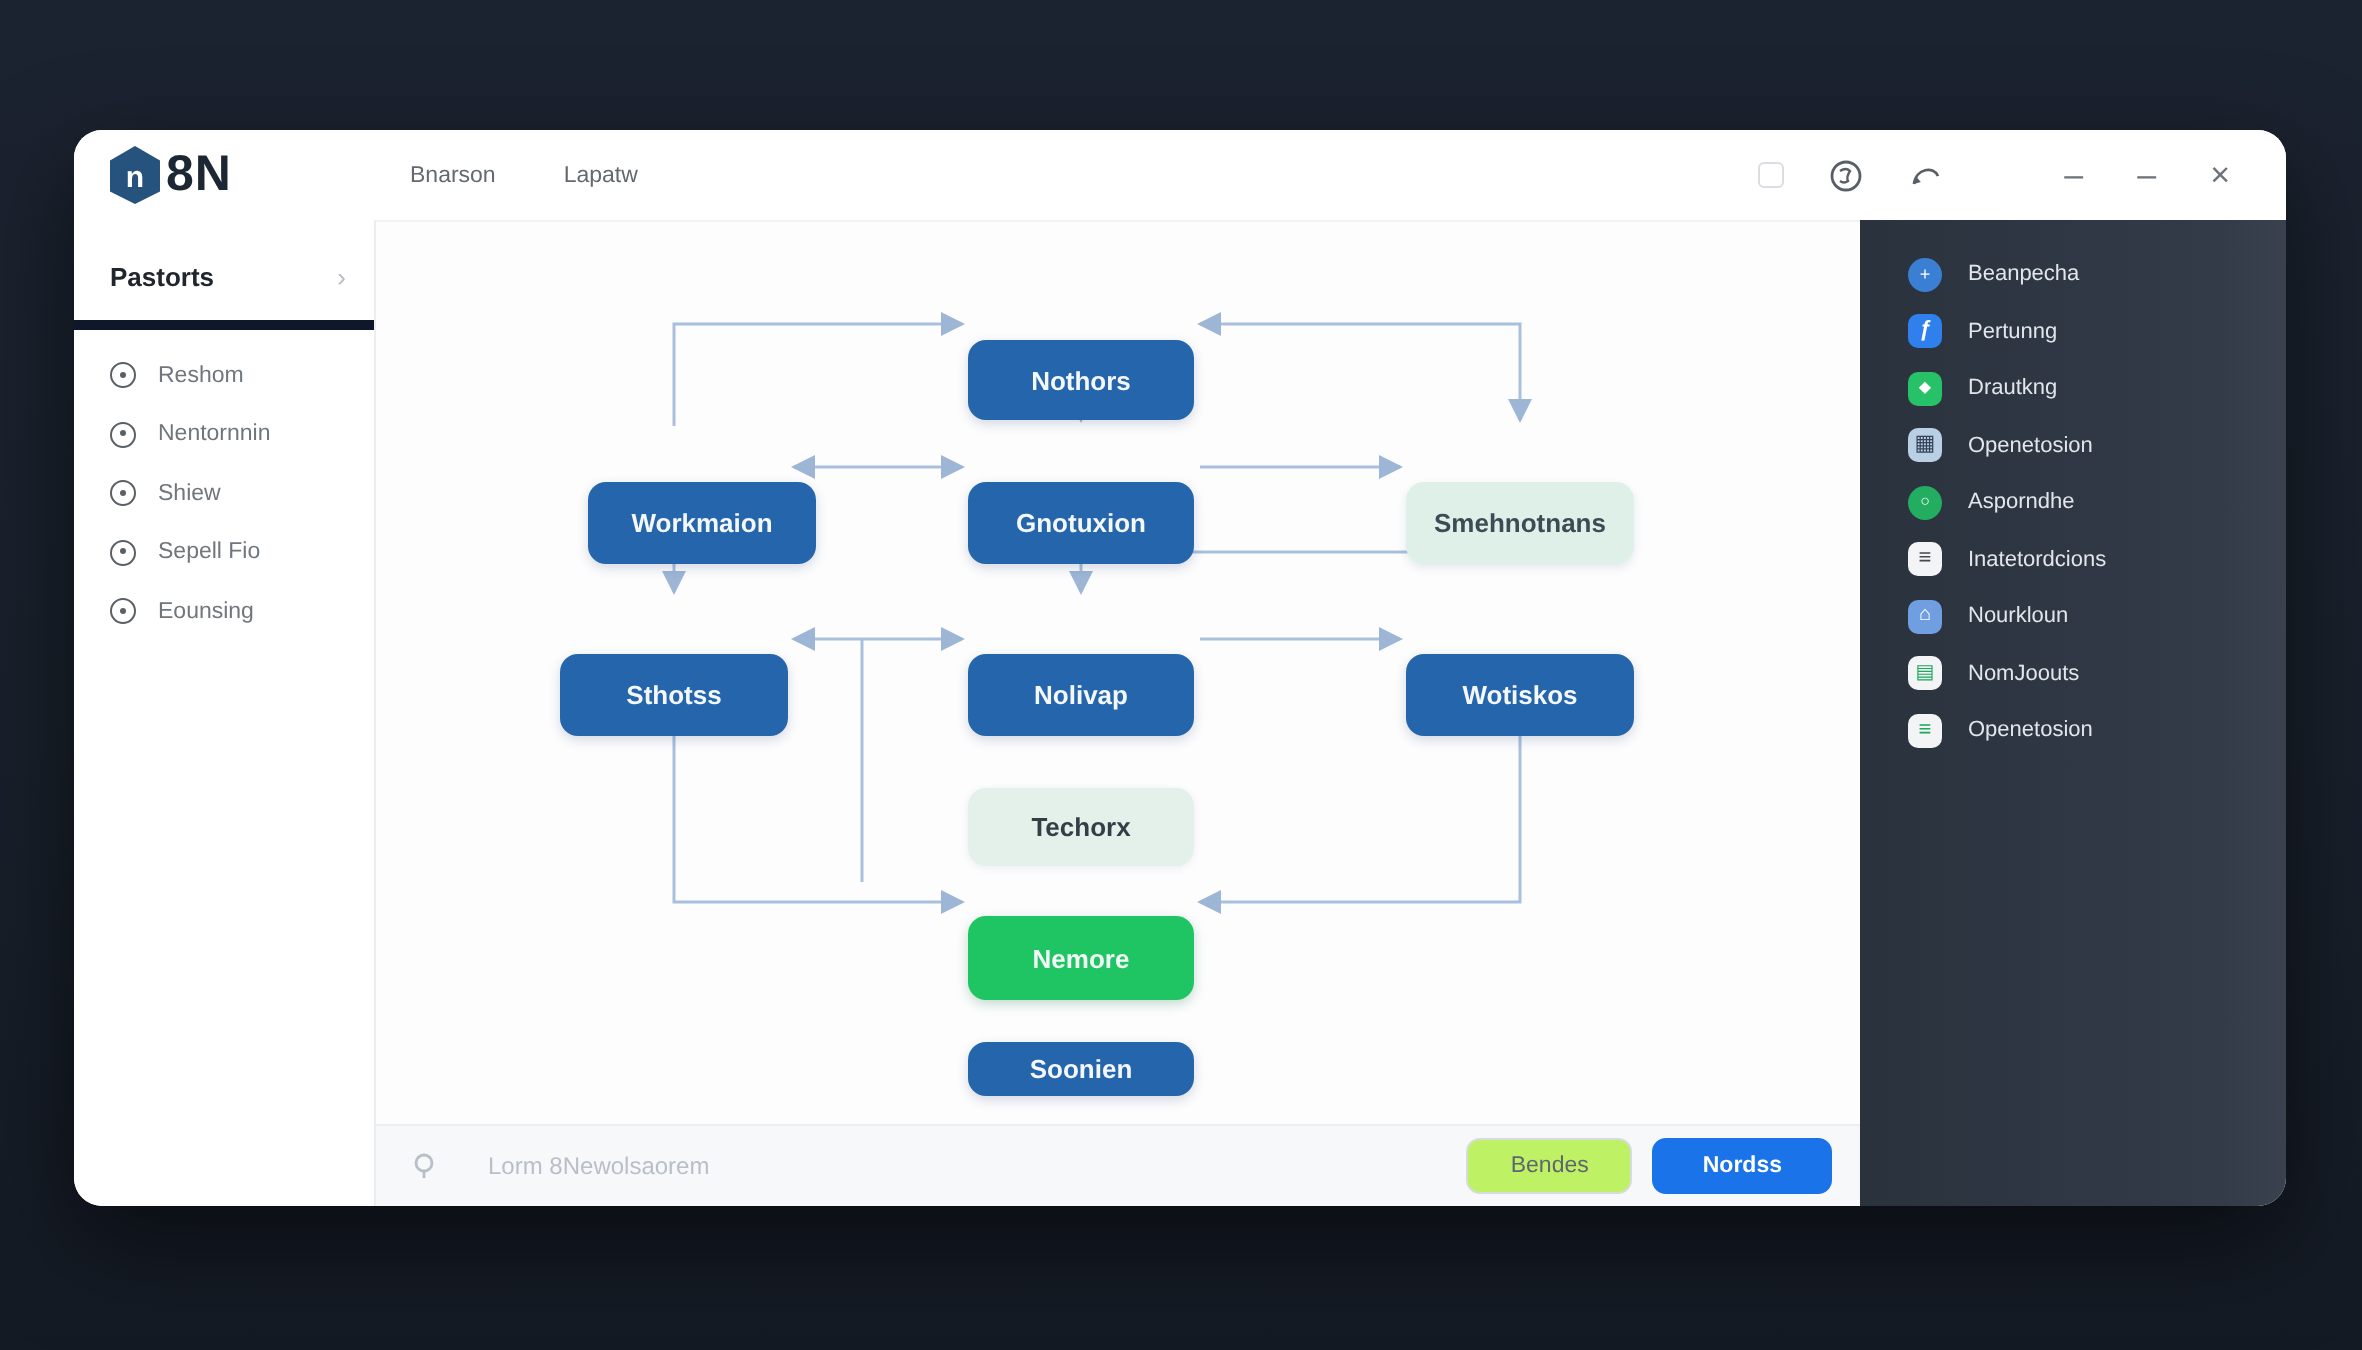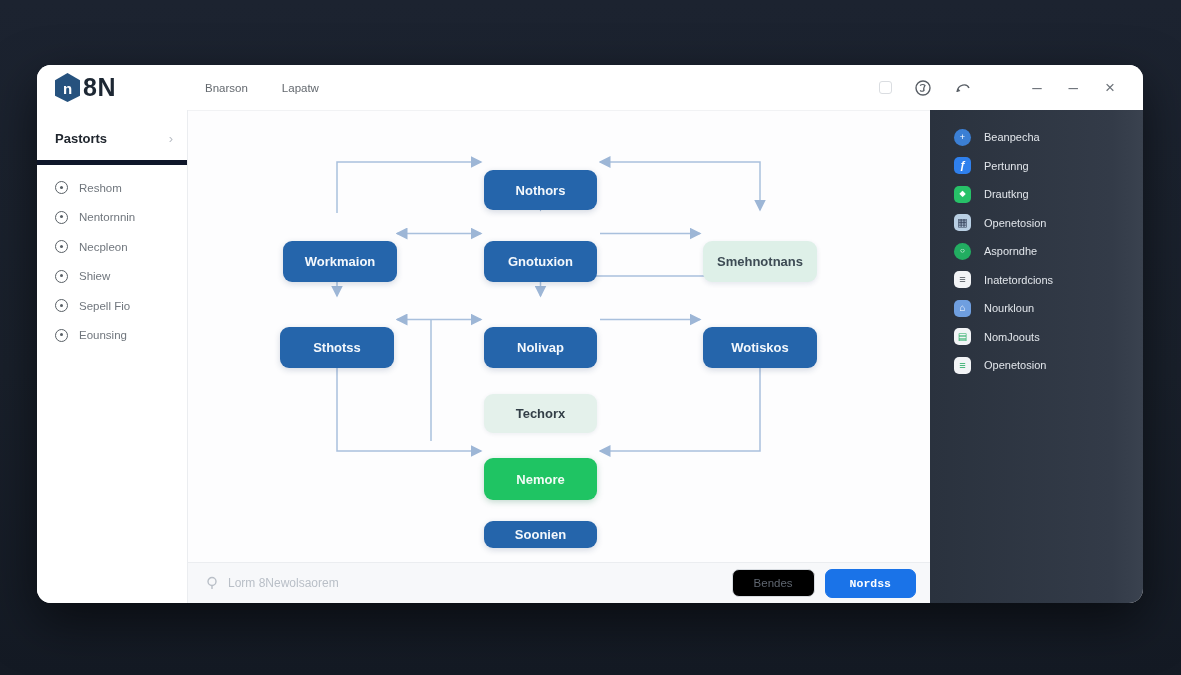--- a/index.html
+++ b/index.html
@@ -60,30 +60,30 @@
   .node.blue { background:#2565ab; color:#f4f8fc; }
   .node.mint { background:#def0e8; color:#3d4b54; box-shadow:0 2px 5px rgba(24,52,94,.10); }
   .node.mintlight { background:#e4f1eb; color:#333f47; box-shadow:0 1px 4px rgba(24,52,94,.08); }
   .node.green { background:#1fc463; color:#f2fbf6; box-shadow:0 2px 6px rgba(18,112,62,.25); }
   
   .footerbar {
     position:absolute; left:151px; bottom:0; width:742px; height:41px;
     background:#f7f8fa; border-top:1px solid #ebedf0;
     display:flex; align-items:center; padding:0 14px 0 18px; gap:10px;
   }
-  .search-wrap { display:flex; align-items:center; gap:8px; flex:1; }
+  .search-wrap { display:flex; align-items:center; gap:24px; flex:1; }
   .search-input { border:none; outline:none; background:transparent; font-size:12px; color:#565c63; width:300px; font-family:inherit; }
   .search-input::placeholder { color:#b9bfc7; }
   .btn-secondary {
-    background:#000000; border:1px solid #d7dbe0; border-radius:7px; color:#5f6670;
+    background:#bef264; border:1px solid #d7dbe0; border-radius:7px; color:#5f6670;
     font-size:11.5px; padding:7px 21px; cursor:pointer; font-family:inherit;
   }
   .btn-primary {
     background:#1a73e8; border:1px solid #1a73e8; border-radius:7px; color:#fff;
-    font-size:11.5px; font-weight:600; padding:7px 24px; cursor:pointer; font-family:Liberation Mono, monospace;
+    font-size:11.5px; font-weight:600; padding:7px 24px; cursor:pointer; font-family:Liberation Sans, sans-serif;
   }
   
   .rightpanel {
     position:absolute; left:893px; top:45px; width:213px; bottom:0;
     background:linear-gradient(90deg,#2a323e 0%,#333b48 85%,#3a424f 100%);
     padding-top:13px; z-index:6;
   }
   .rp-item { display:flex; align-items:center; gap:13px; height:28.5px; padding-left:24px; cursor:pointer; }
   .rp-icon {
     width:17px; height:17px; border-radius:5px; display:flex; align-items:center; justify-content:center;
@@ -143,24 +143,20 @@
       <span class="sidebar-chevron">›</span>
     </div>
     <div class="side-list">
       <div class="side-item">
         <span class="target-icon"></span>
         <span class="lbl">Reshom</span>
       </div>
       <div class="side-item">
         <span class="target-icon"></span>
         <span class="lbl">Nentornnin</span>
-      </div>
-      <div class="side-item">
-        <span class="target-icon"></span>
-        <span class="lbl">Necpleon</span>
       </div>
       <div class="side-item">
         <span class="target-icon"></span>
         <span class="lbl">Shiew</span>
       </div>
       <div class="side-item">
         <span class="target-icon"></span>
         <span class="lbl">Sepell Fio</span>
       </div>
       <div class="side-item">
@@ -191,21 +187,21 @@
         <path d="M412,208.5 H512" marker-end="url(#arr)"></path>
         <path d="M352.5,232 V252" marker-end="url(#arr)"></path>
         <path d="M352.5,297 V316" marker-start="url(#arr)" marker-end="url(#arr)"></path>
         <path d="M149,232 V340 H293" marker-end="url(#arr)"></path>
         <path d="M572,232 V340 H412" marker-end="url(#arr)"></path>
         <path d="M352.5,364 V379" marker-end="url(#arr)"></path>
       </g>
     </svg>
 
     <div class="node blue" style="left:296px;top:31px;width:113px;height:40px;">Nothors</div>
-    <div class="node blue" style="left:95px;top:102px;width:114px;height:41px;">Workmaion</div>
+    <div class="node blue" style="left:106px;top:102px;width:114px;height:41px;">Workmaion</div>
     <div class="node blue" style="left:296px;top:102px;width:113px;height:41px;">Gnotuxion</div>
     <div class="node mint" style="left:515px;top:102px;width:114px;height:41px;">Smehnotnans</div>
     <div class="node blue" style="left:92px;top:188px;width:114px;height:41px;">Sthotss</div>
     <div class="node blue" style="left:296px;top:188px;width:113px;height:41px;text-align:center;">Nolivap</div>
     <div class="node blue" style="left:515px;top:188px;width:114px;height:41px;">Wotiskos</div>
     <div class="node mintlight" style="left:296px;top:255px;width:113px;height:39px;">Techorx</div>
     <div class="node green" style="left:296px;top:319px;width:113px;height:42px;">Nemore</div>
     <div class="node blue" style="left:296px;top:382px;width:113px;height:27px;">Soonien</div>
   </div>
 

